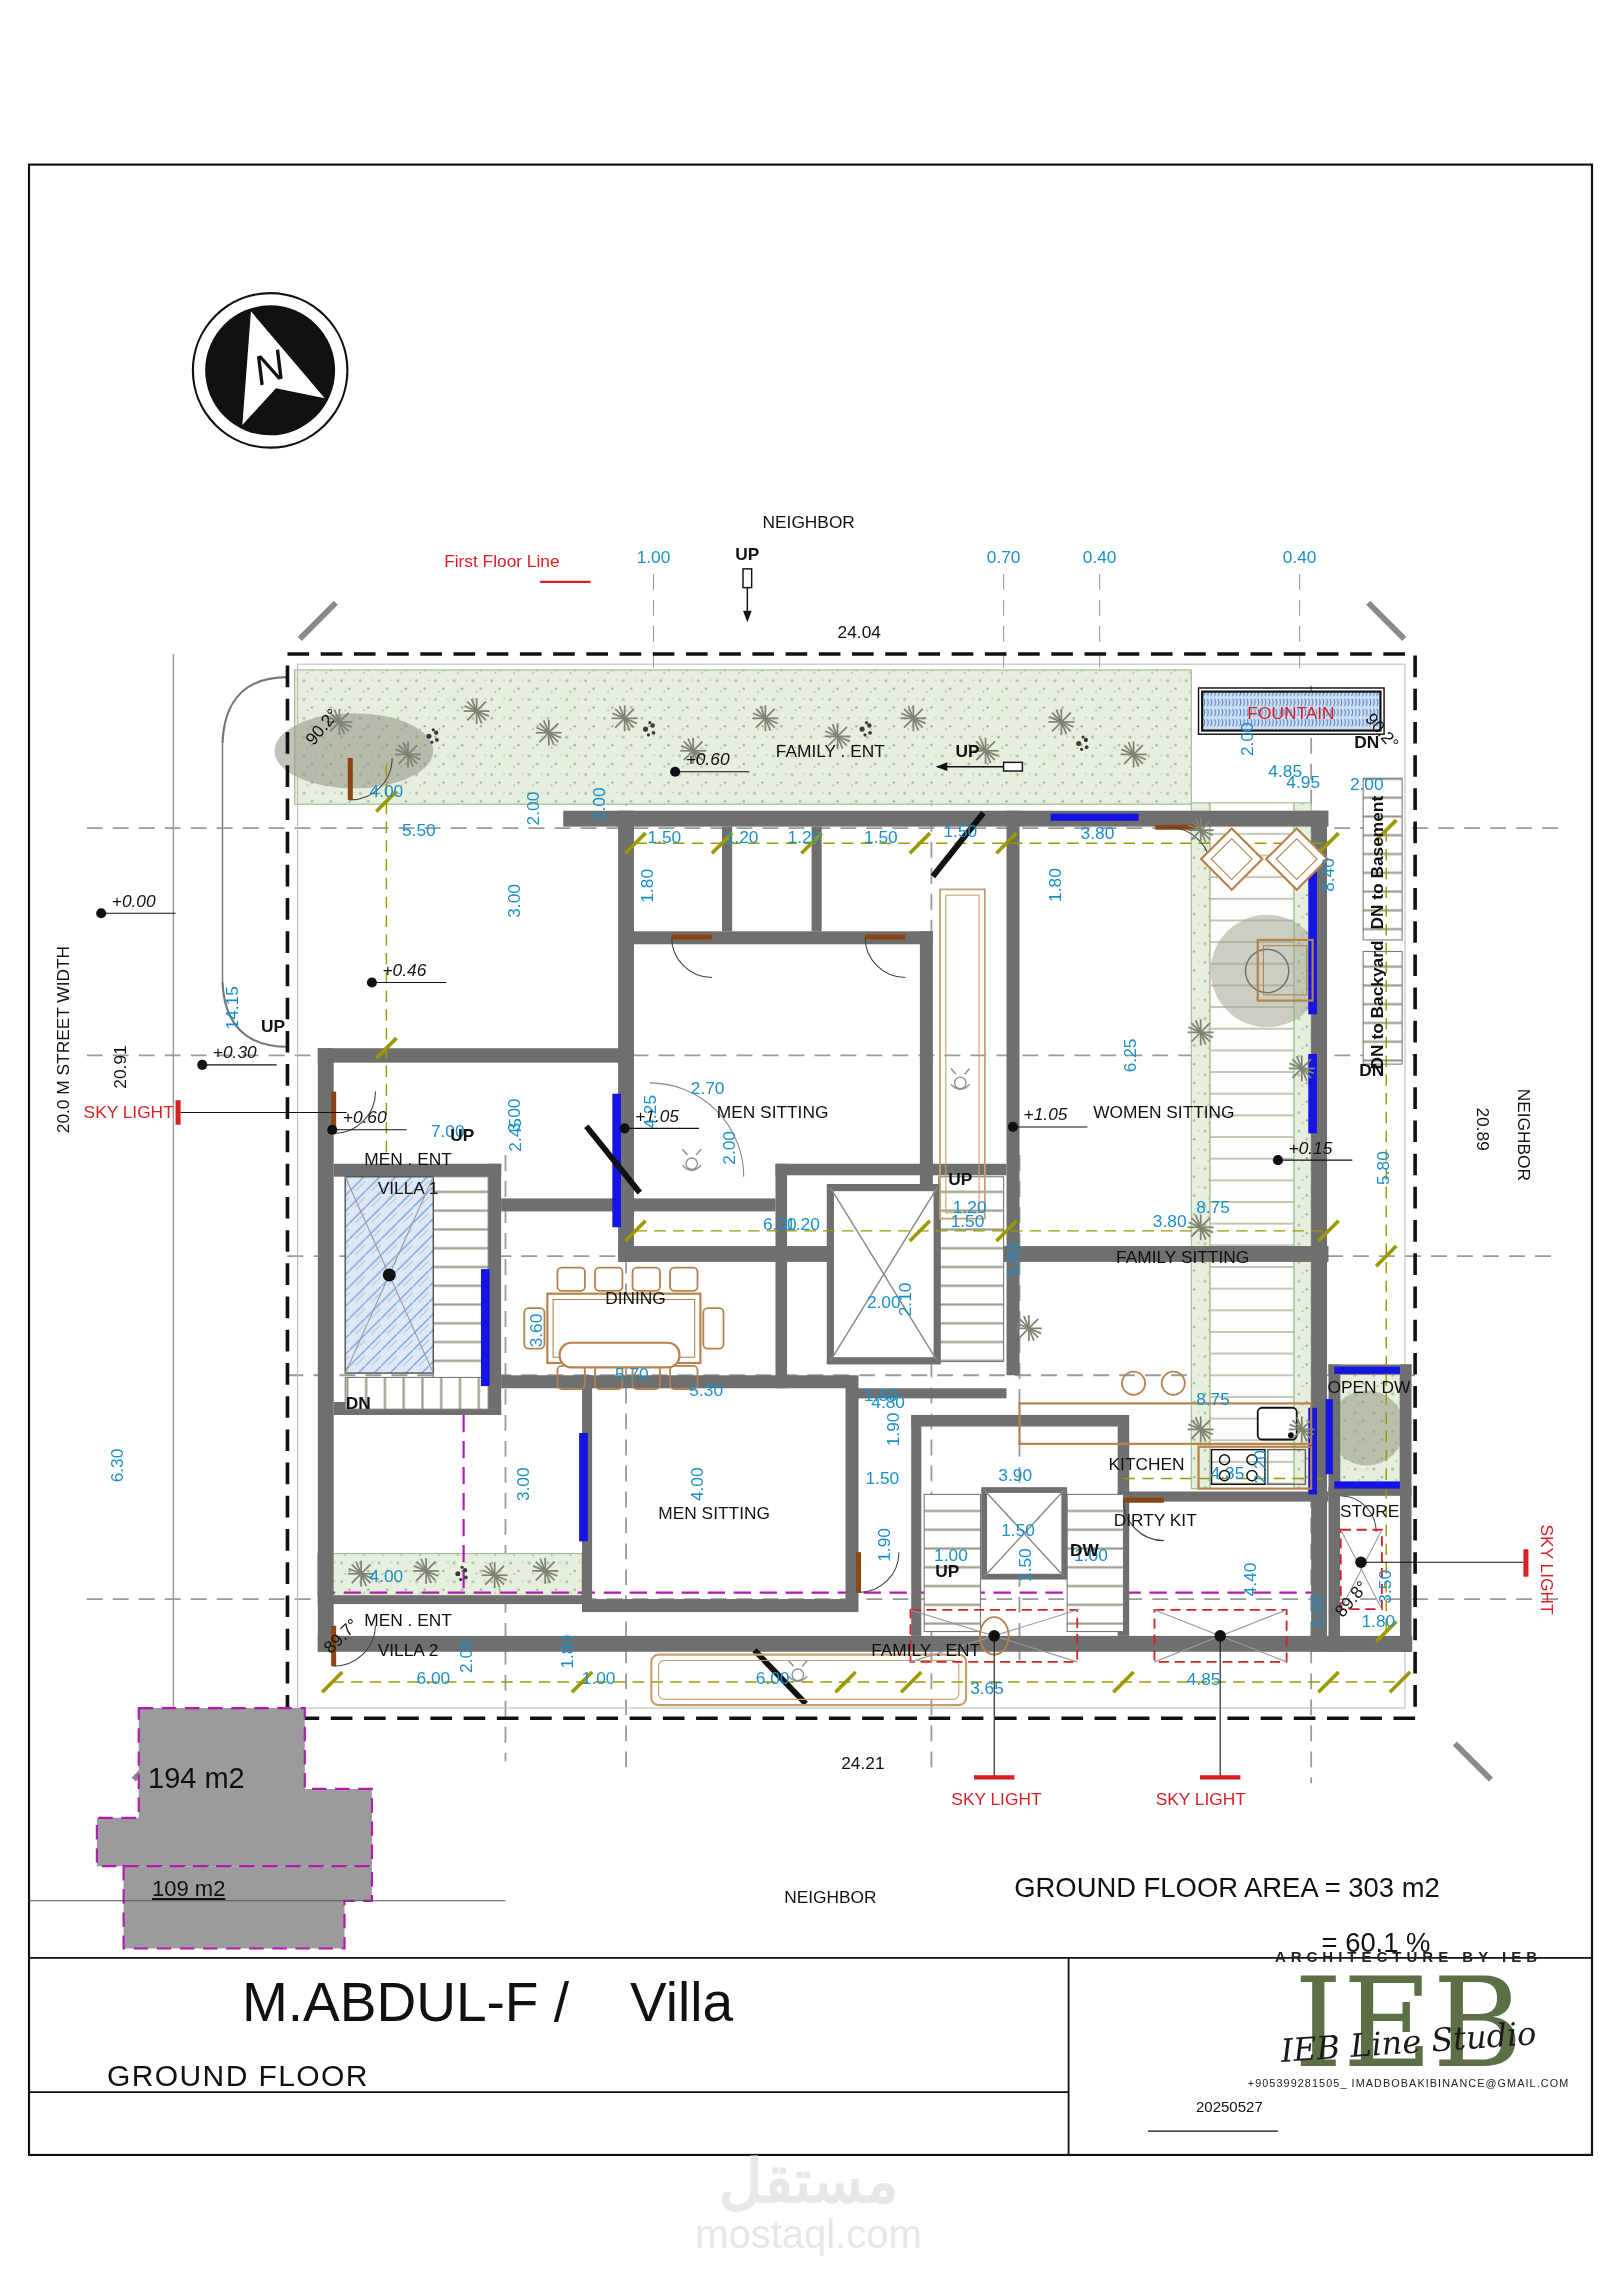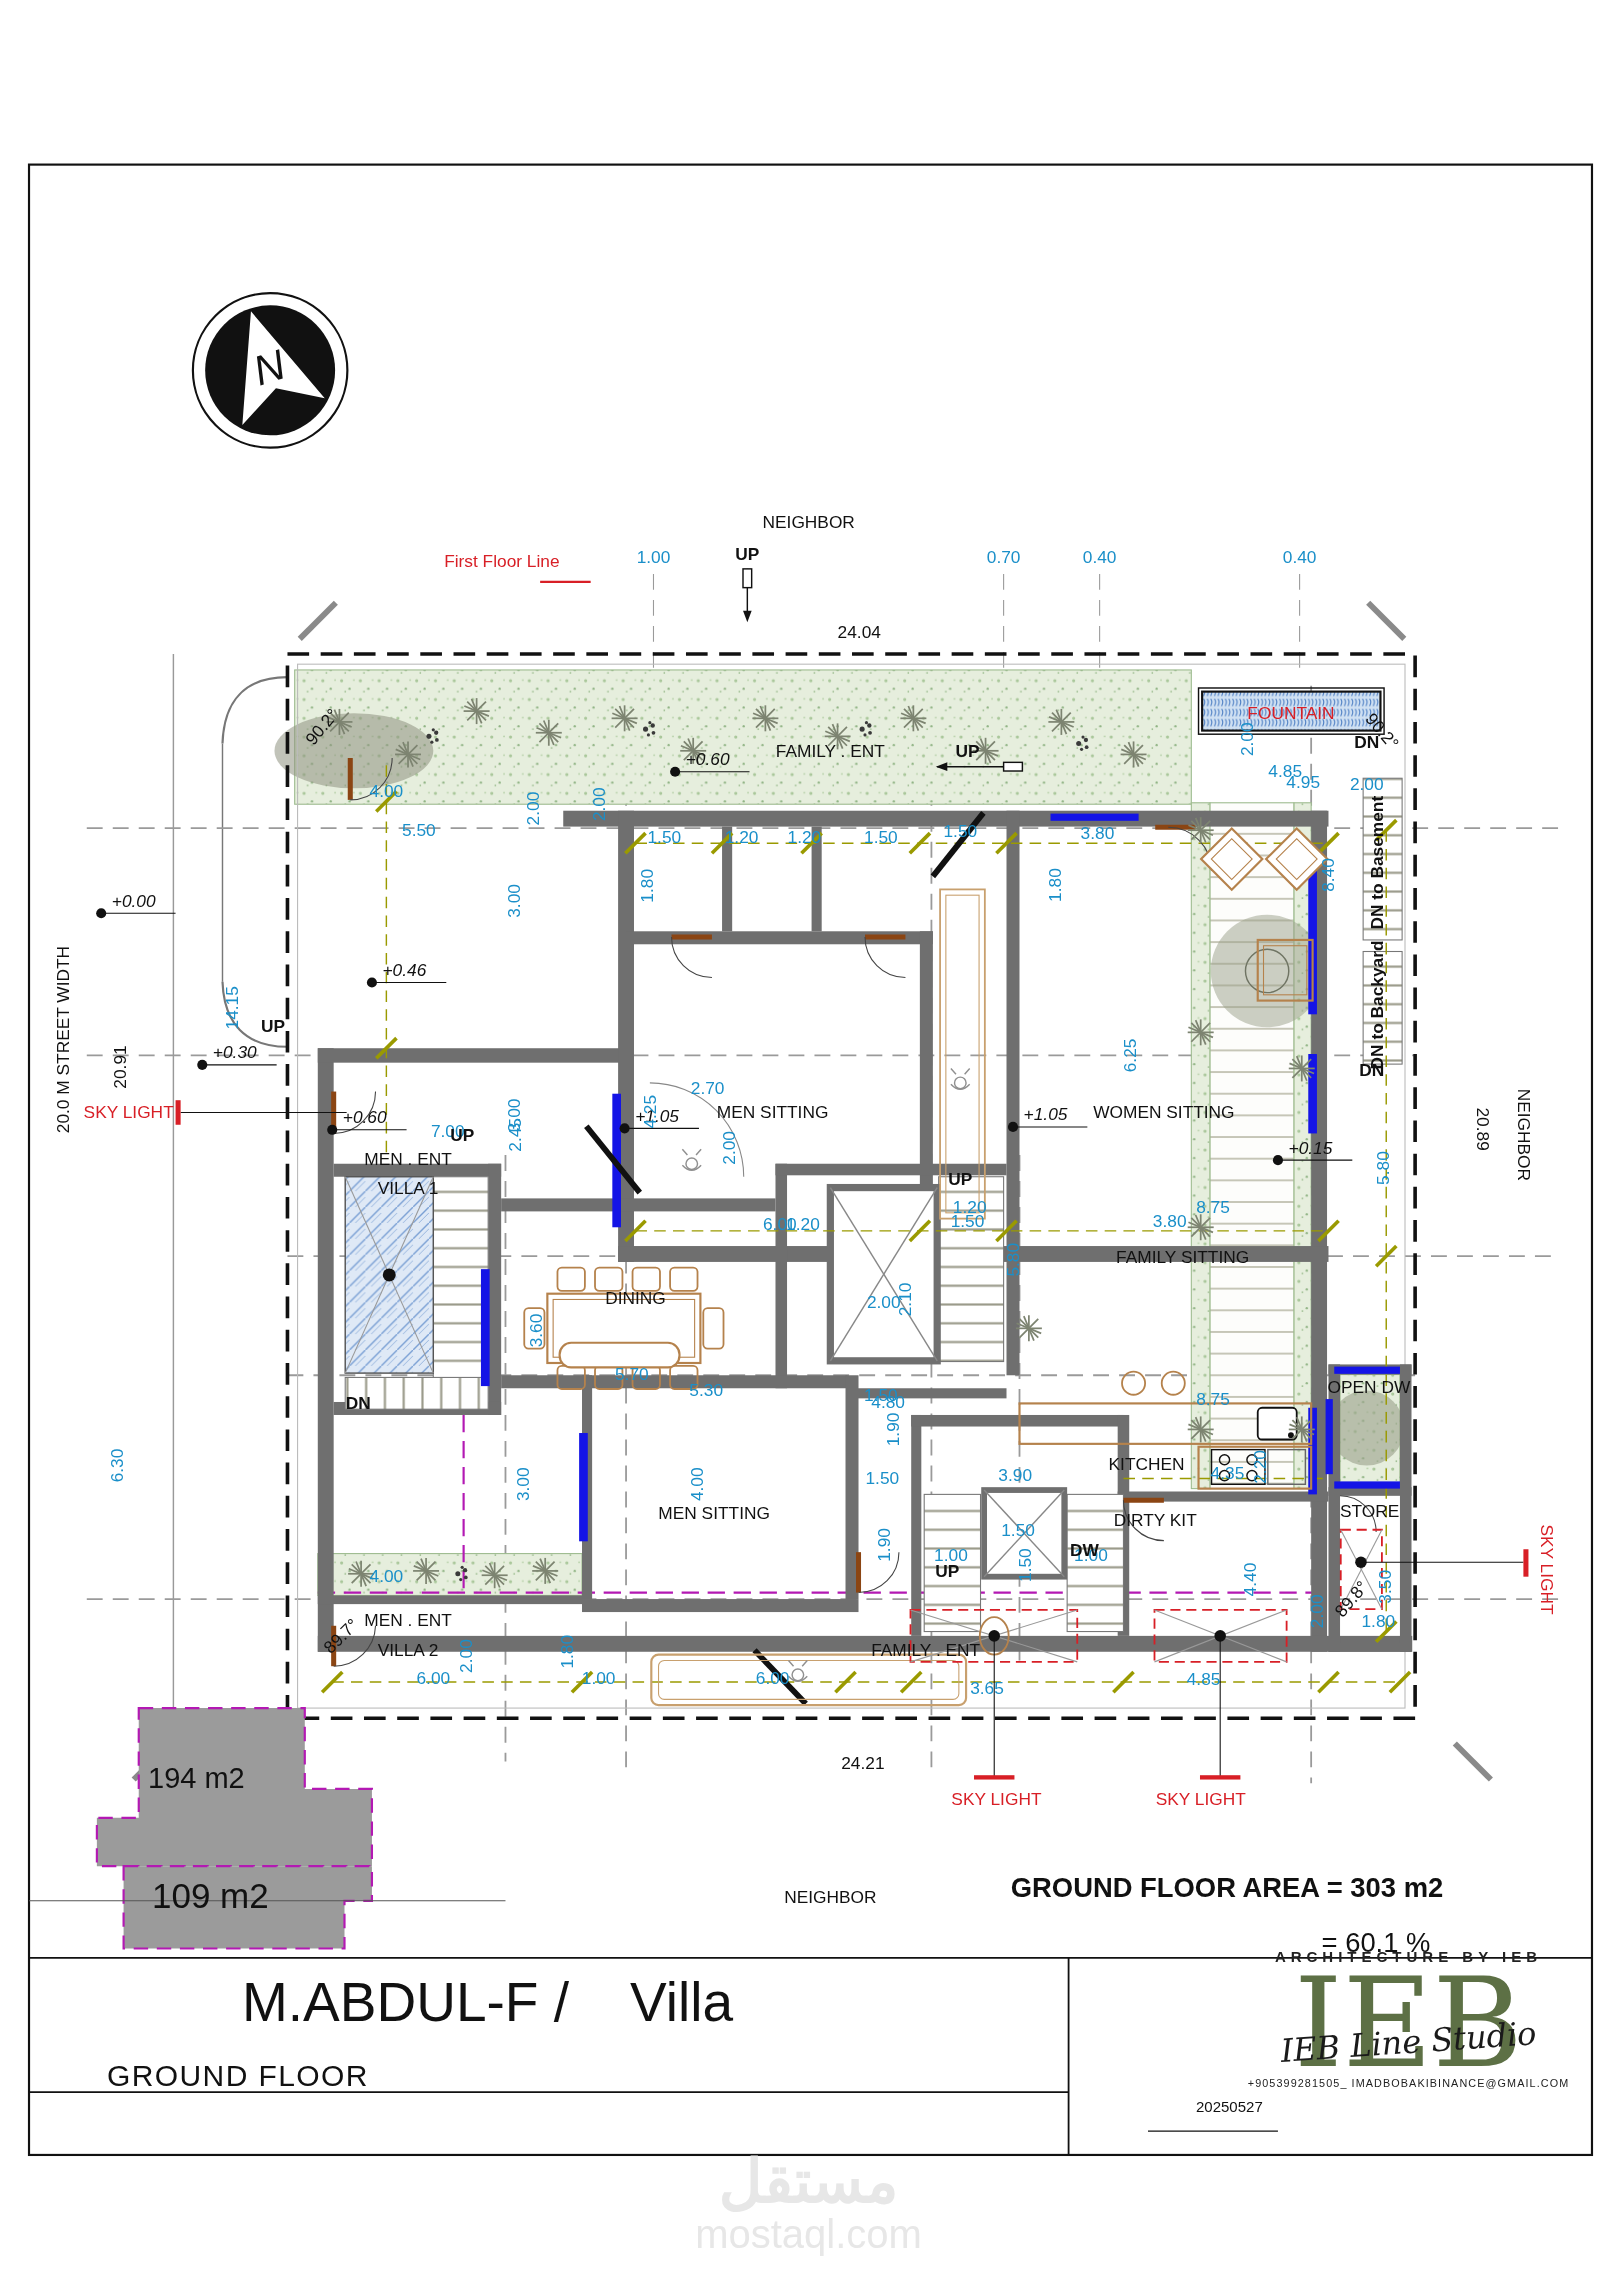--- a/index.html
+++ b/index.html
@@ -7,24 +7,24 @@
         font-family:"Liberation Sans",sans-serif;}
   #plan-svg{position:absolute;left:0;top:0;}
   text.ann{text-anchor:middle;font-family:"Liberation Sans",sans-serif;font-size:24px;}
   .c-d{fill:#1a8fc9;}
   .c-k{fill:#111;}
   .c-r{fill:#d81f26;}
   .c-o{fill:#111;font-weight:bold;}
   .c-i{fill:#111;font-style:italic;font-size:22px;}
   .lvl-line{stroke:#111;stroke-width:1.5;}
   .htext{position:absolute;color:#111;}
-  #gfa{left:996px;top:1872px;width:462px;text-align:center;font-size:27.4px;font-weight:bold;}
+  #gfa{left:996px;top:1872px;width:462px;text-align:center;font-size:27.4px;}
   #ratio{left:1264px;top:1927px;width:224px;text-align:center;font-size:27.4px;}
   #area194{left:148px;top:1762px;font-size:29px;}
-  #area109{left:152px;top:1876px;font-size:35px;}
+  #area109{left:152px;top:1876px;font-size:22px;text-decoration:underline;}
   #sheetname{left:107px;top:2059px;font-size:30px;letter-spacing:1.4px;}
   #title-main{left:242px;top:1970px;width:1083px;font-size:55px;white-space:pre;}
   #title-sub{left:242px;top:2038px;width:1083px;text-align:center;font-size:38px;}
   #date{left:1196px;top:2098px;font-size:15px;}
   #logo{left:1228px;top:1948px;width:361px;height:185px;text-align:center;}
   #logo .tagline{font-size:15px;font-weight:bold;letter-spacing:5px;color:#222;}
   #logo .monogram{font-family:"DejaVu Serif",serif;font-size:123px;line-height:0.95;color:#5d7045;margin-top:1.4px;}
   #logo .script{position:absolute;left:0;top:75px;width:100%;font-family:"DejaVu Serif",serif;
                 font-style:italic;font-size:32px;color:#1a1a1a;transform:rotate(-4deg);}
   #logo .contact{font-size:10.8px;letter-spacing:1.1px;color:#222;margin-top:-5.8px;}

